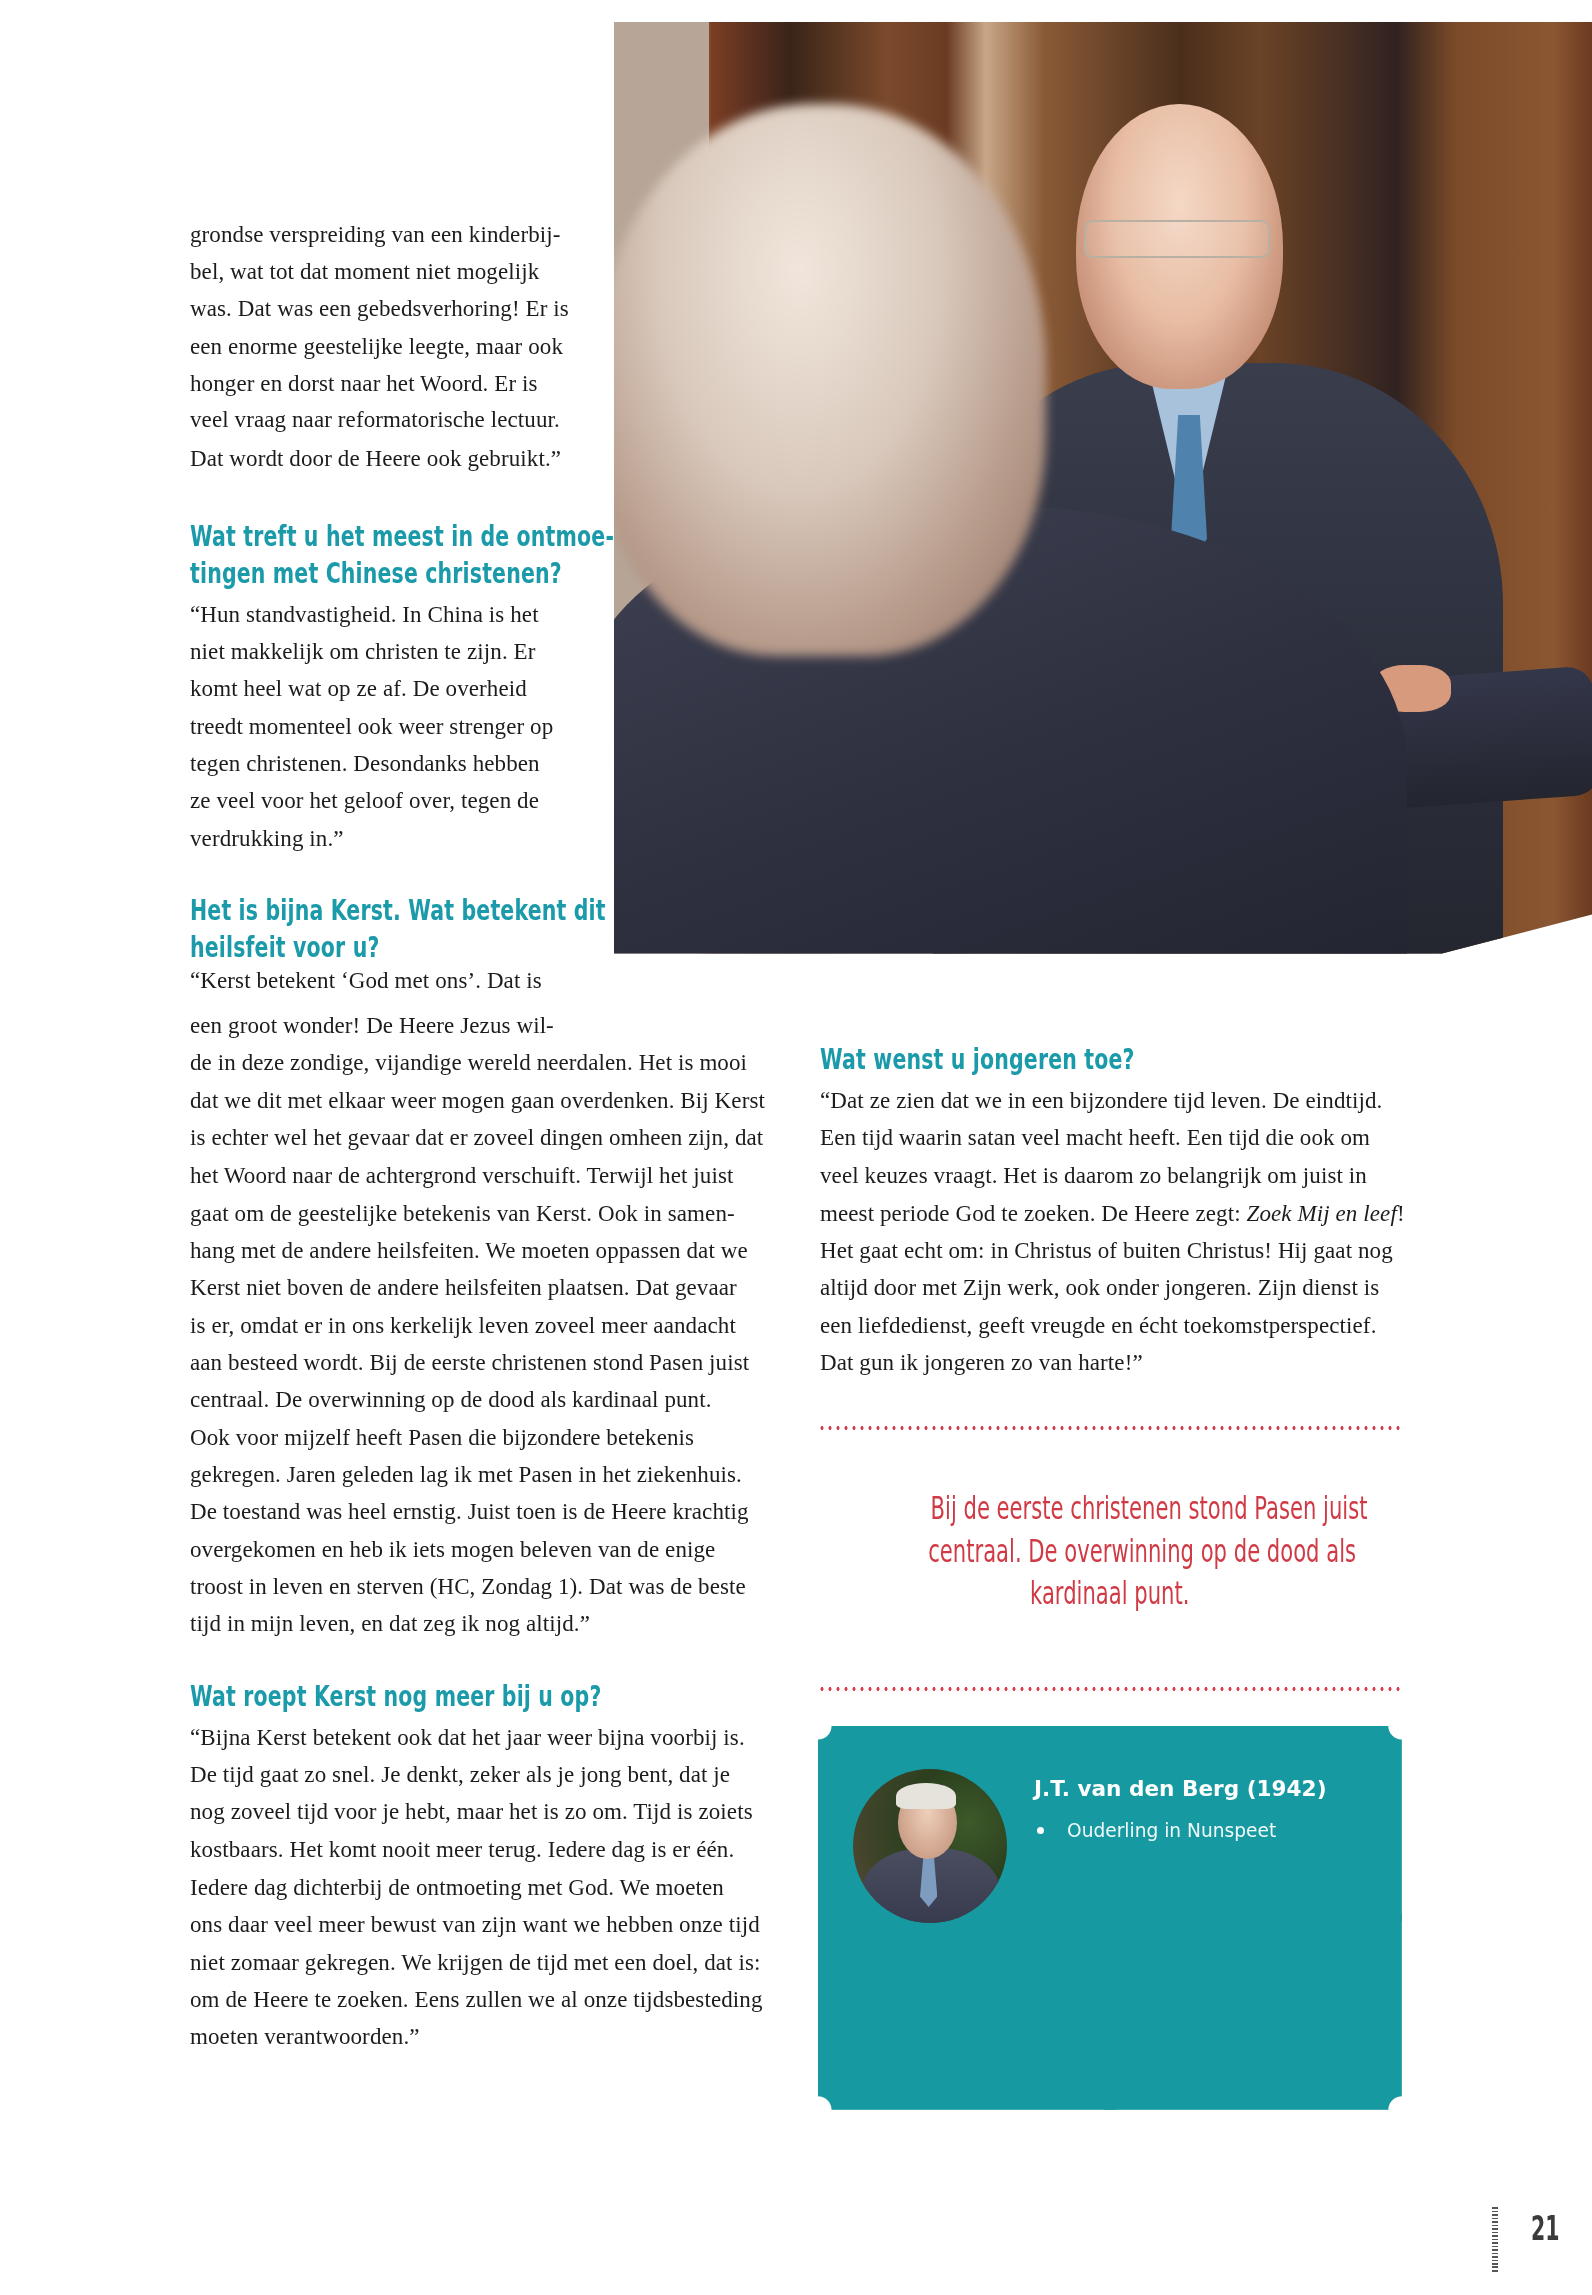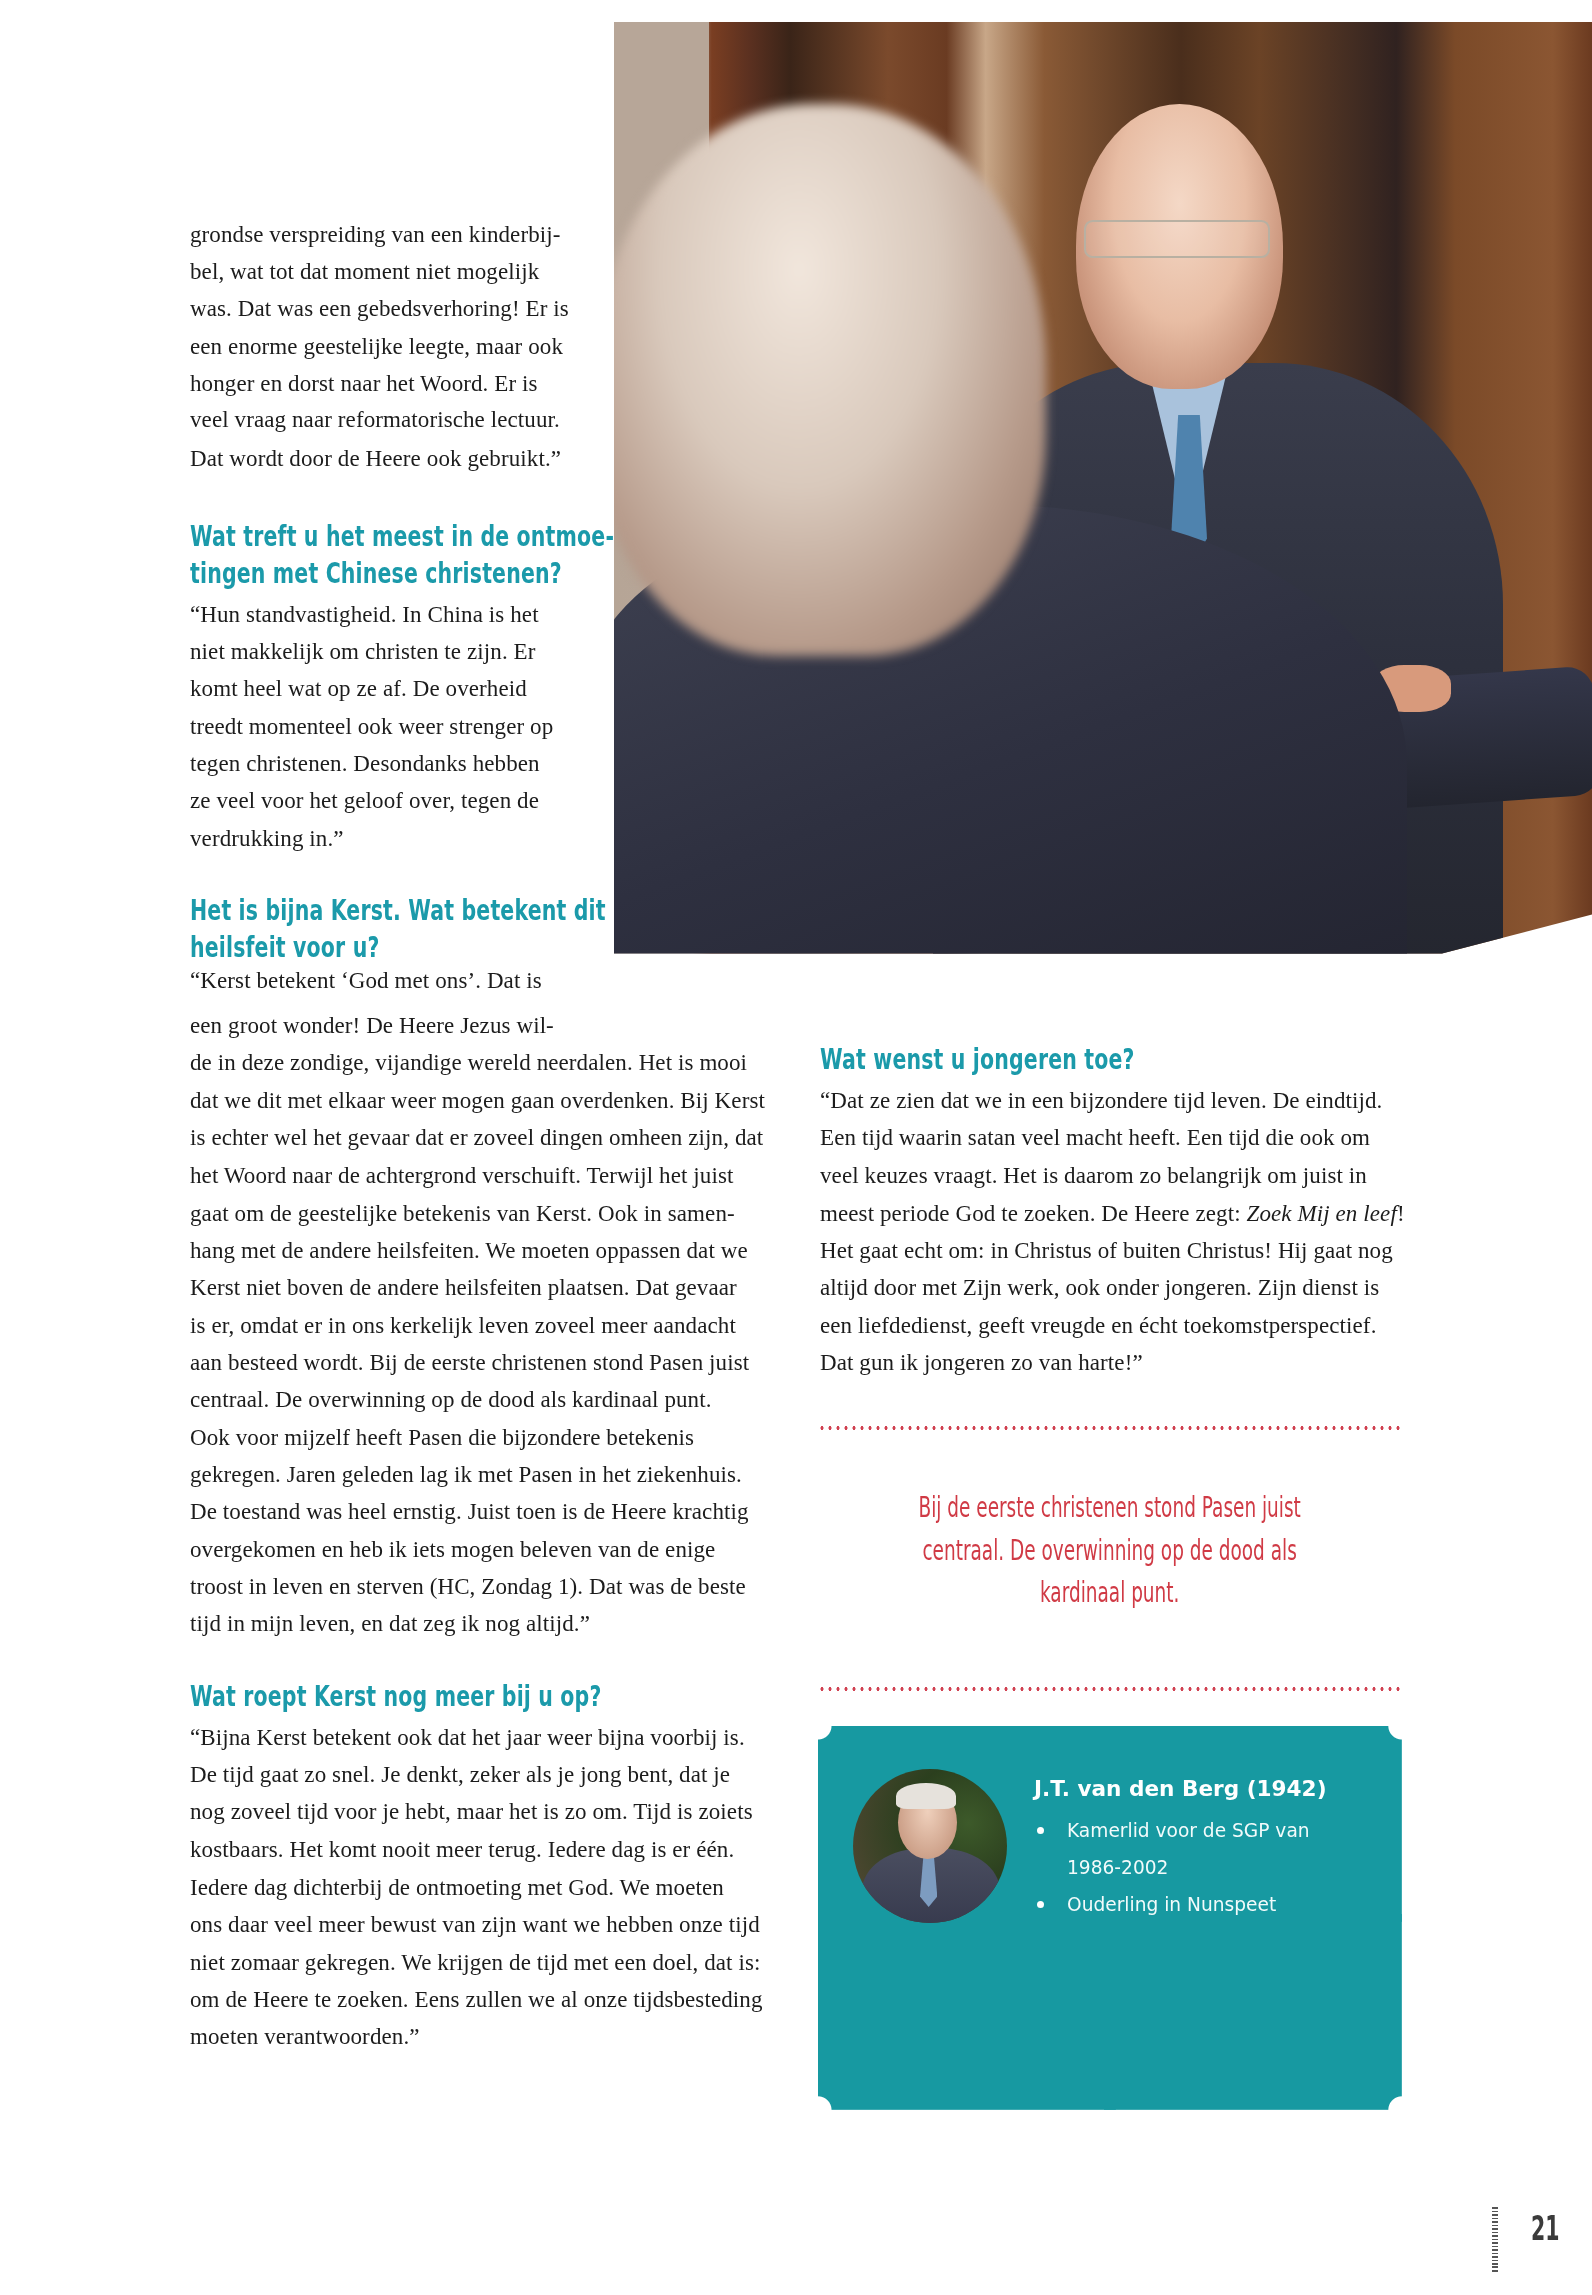--- a/index.html
+++ b/index.html
@@ -1,19 +1,19 @@
 <!DOCTYPE html>
 <html style="font-size:14px"><head>
 <meta charset="utf-8">
 <style>
   html, body { margin:0; padding:0; background:#ffffff; }
   body { width:1592px; height:2295px; position:relative; overflow:hidden; font-family:"Liberation Serif", "DejaVu Serif", serif; color:#1c1c1c; }
   .line { position:absolute; white-space:nowrap; font-size:23px; line-height:28px; letter-spacing:0.1px; }
   .heading { position:absolute; white-space:nowrap; font-family:"DejaVu Sans", "Liberation Sans", sans-serif; font-weight:bold; color:#1b9aaa; font-size:28.5px; line-height:35px; transform:scaleX(0.72); transform-origin:left top; letter-spacing:0.2px; }
-  .pull { position:absolute; left:818px; width:584px; text-align:center; white-space:nowrap; font-family:"DejaVu Sans", "Liberation Sans", sans-serif; color:#d03a45; font-size:28px; line-height:38px; }
+  .pull { position:absolute; left:818px; width:584px; text-align:center; white-space:nowrap; font-family:"DejaVu Sans", "Liberation Sans", sans-serif; color:#d03a45; font-size:32px; line-height:38px; }
   .pull span { display:inline-block; transform:scaleX(0.66); }
   .dots { position:absolute; left:818px; width:584px; height:3.5px; background-image:radial-gradient(circle, #d04050 1.4px, transparent 1.7px); background-size:8px 3.5px; background-repeat:repeat-x; }
   .photo { position:absolute; left:614px; top:21.6px; width:978px; height:932px; overflow:hidden;
     clip-path: polygon(0 0, 100% 0, 100% 893px, 828px 932px, 0 932px);
     background: linear-gradient(90deg, #b6a596 0%, #b7a699 8%, #7a3e22 10%, #5a3020 14%, #3a2418 18%, #7b4a2c 28%, #6a3b22 34%, #c8a788 38%, #8a5a36 44%, #4a2e1c 58%, #6b4326 66%, #302220 80%, #7b4a28 86%, #8b5632 96%, #6b3a20 100%);
   }
   .photo .wall { position:absolute; left:0; top:0; width:95px; height:362px; background:#b7a698; }
   .photo .back-head { position:absolute; left:-17.3px; top:82px; width:449px; height:552px; border-radius:48% 48% 40% 40%; background: radial-gradient(ellipse at 45% 30%, #f1e6dc 0%, #d9c9bc 40%, #b69a8a 70%, #8e6f60 100%); filter:blur(5.2px); }
   .photo .back-body { position:absolute; left:-35px; top:483px; width:828px; height:518px; border-radius:40% 50% 0 0; background: linear-gradient(160deg, #3f4252 0%, #2e3040 50%, #22232f 100%); }
   .photo .back-collar { position:absolute; left:35px; top:483px; width:311px; height:52px; border-radius:50%; background:#8aa0b8; filter:blur(3.5px); }
@@ -136,20 +136,19 @@
 
 <div class="teal-box">
   <div class="avatar">
     <div class="a-body"></div>
     <div class="a-tie"></div>
     <div class="a-head"></div>
     <div class="a-hair"></div>
   </div>
   <div class="bio-name">J.T. van den Berg (1942)</div>
   <ul class="bio-list">
-    <li><span>Kamerlid voor de SGP van 1986-2002</span></li>
     <li><span>Ouderling in Nunspeet</span></li>
   </ul>
 </div>
 
 <div class="page-bar"></div>
 <div class="page-num">21</div>
 
 
 </body></html>

